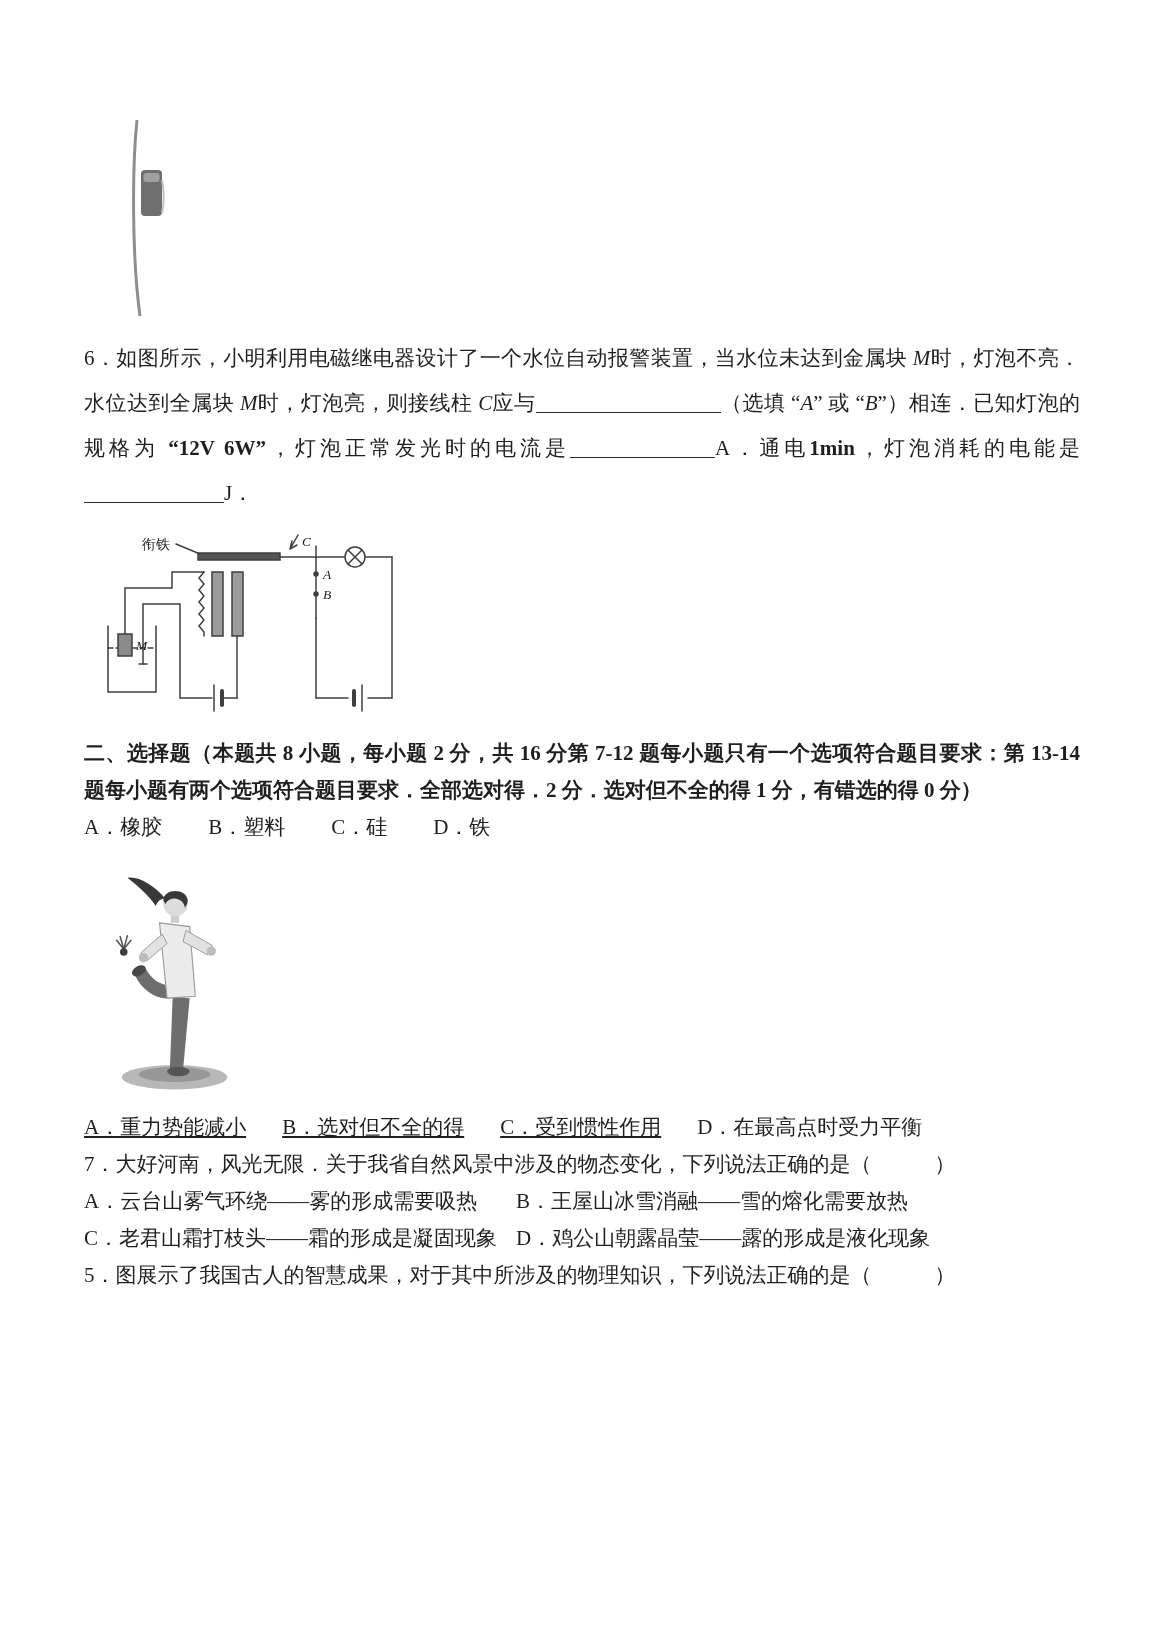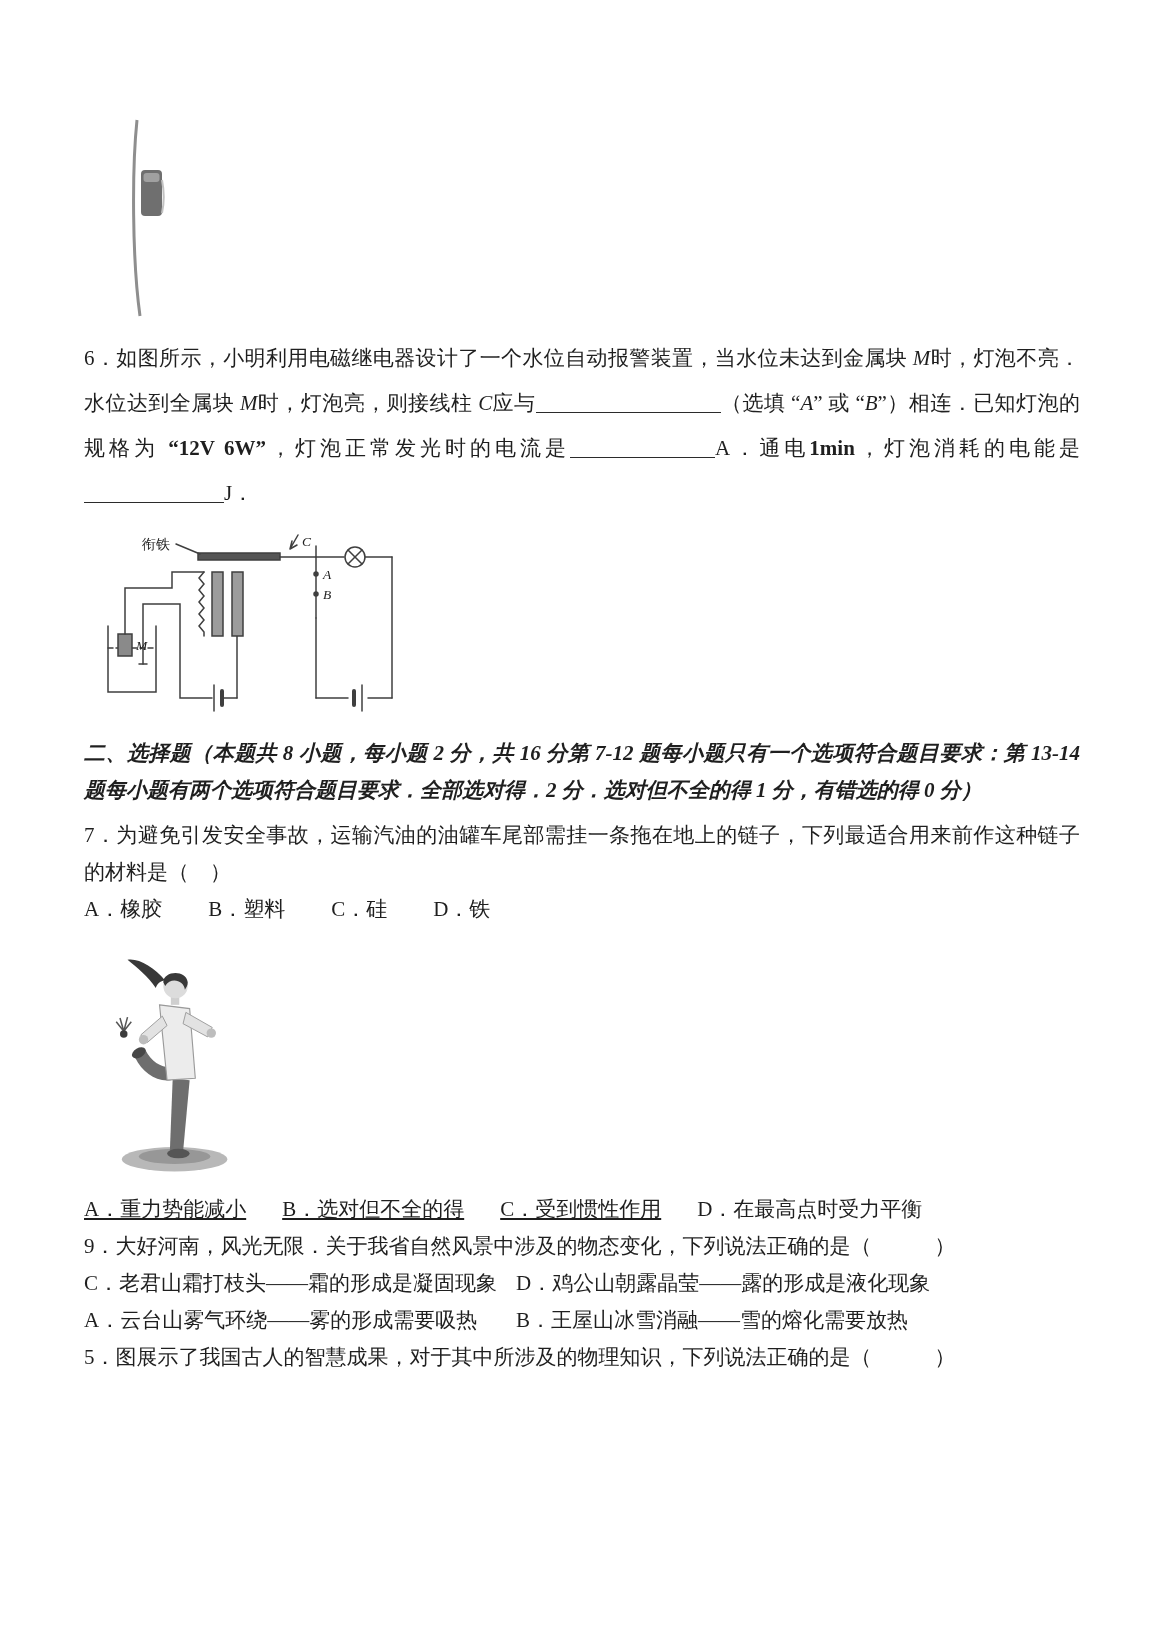--- a/index.html
+++ b/index.html
@@ -7,21 +7,21 @@
   body {
     width: 1158px; height: 1638px;
     background: #ffffff;
     color: #1f1f1f;
     font-family: "Liberation Serif", "DejaVu Serif", serif;
     overflow: hidden;
   }
   .page { padding: 0 78px 0 84px; }
   .para { font-size: 21px; line-height: 37px; text-align: justify; margin: 0; }
   .q6p  { font-size: 21px; line-height: 45px; text-align: justify; margin: 14px 0 0 0; }
-  .header2 { font-weight: 700; margin-top: 14px; font-style: italic; }
+  .header2 { font-weight: 700; margin-top: 14px; }
   .bold { font-weight: 700; }
   .it { font-style: italic; }
   .blank {
     display: inline-block;
     border-bottom: 1.4px solid #2b2b2b;
     height: 1.0em;
     transform: translateY(3px);
   }
   .w185 { width: 185px; } .w145 { width: 145px; } .w140 { width: 140px; }
   .opt7 { margin-right: 46px; }
@@ -100,21 +100,20 @@
       <text x="46" y="17" font-size="14" fill="#222">衔铁</text>
       <text x="206" y="14" font-size="13.5" font-style="italic" fill="#222">C</text>
       <text x="227" y="47" font-size="13.5" font-style="italic" fill="#222">A</text>
       <text x="227" y="67" font-size="13.5" font-style="italic" fill="#222">B</text>
       <text x="40" y="118" font-size="13.5" font-style="italic" fill="#222">M</text>
     </svg>
   </div>
 
   <p class="para header2">二、选择题（本题共 8 小题，每小题 2 分，共 16 分第 7-12 题每小题只有一个选项符合题目要求：第 13-14 题每小题有两个选项符合题目要求．全部选对得．2 分．选对但不全的得 1 分，有错选的得 0 分）</p>
 
-  <p class="para mt8">7．为避免引发安全事故，运输汽油的油罐车尾部需挂一条拖在地上的链子，下列最适合用来前作这种链子的材料是（　）</p>
   <p class="para">
     <span class="opt7">A．橡胶</span><span class="opt7">B．塑料</span><span class="opt7">C．硅</span><span>D．铁</span>
   </p>
 
 
   <div class="fig-person">
     <svg width="160" height="245" viewBox="0 0 170 250">
       <ellipse cx="92" cy="232" rx="56" ry="13" fill="#b8b8b8"></ellipse>
       <ellipse cx="92" cy="229" rx="38" ry="8" fill="#979797"></ellipse>
       <path d="M 90 146 L 108 148 L 101 224 L 87 223 Z" fill="#6e6e6e"></path>
@@ -132,23 +131,23 @@
       <circle cx="93" cy="48" r="13" fill="#dcdcdc"></circle>
       <path d="M 80 44 C 80 32 104 30 106 44 C 106 48 104 50 103 52 C 102 42 88 38 82 48 Z" fill="#383838"></path>
       <path d="M 82 42 C 70 28 54 18 42 20 C 52 28 64 38 72 50 C 74 44 78 42 82 42 Z" fill="#383838"></path>
     </svg>
   </div>
 
   <p class="para mt6">
     <span class="opt8">A．重力势能减小</span><span class="opt8">B．选对但不全的得</span><span class="opt8">C．受到惯性作用</span><span>D．在最高点时受力平衡</span>
   </p>
 
-  <p class="para">9．大好河南，风光无限．关于我省自然风景中涉及的物态变化，下列说法正确的是（　　　）</p>
+  <p class="para">7．大好河南，风光无限．关于我省自然风景中涉及的物态变化，下列说法正确的是（　　　）</p>
+  <p class="para">
+    <span class="col">A．云台山雾气环绕——雾的形成需要吸热</span><span>B．王屋山冰雪消融——雪的熔化需要放热</span>
+  </p>
   <p class="para">
     <span class="col">C．老君山霜打枝头——霜的形成是凝固现象</span><span>D．鸡公山朝露晶莹——露的形成是液化现象</span>
-  </p>
-  <p class="para">
-    <span class="col">A．云台山雾气环绕——雾的形成需要吸热</span><span>B．王屋山冰雪消融——雪的熔化需要放热</span>
   </p>
 
   <p class="para">5．图展示了我国古人的智慧成果，对于其中所涉及的物理知识，下列说法正确的是（　　　）</p>
 
 </div>
 
 </body></html>

